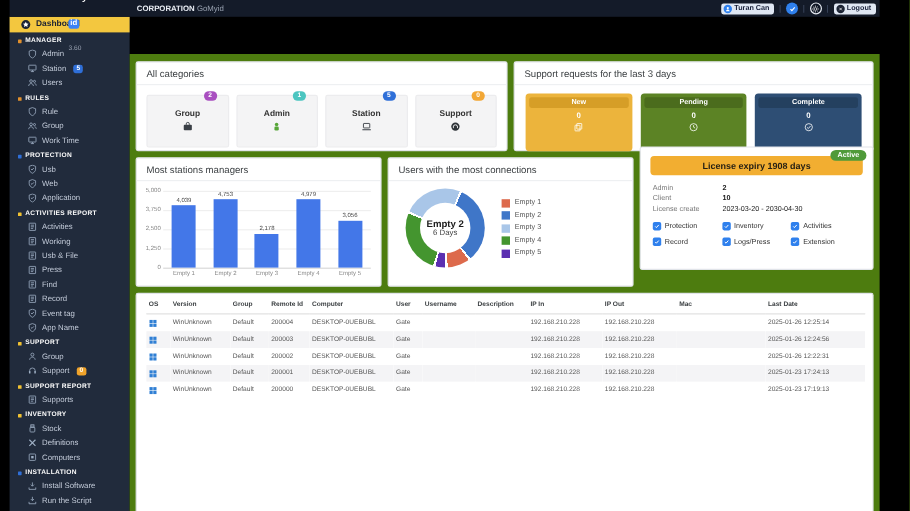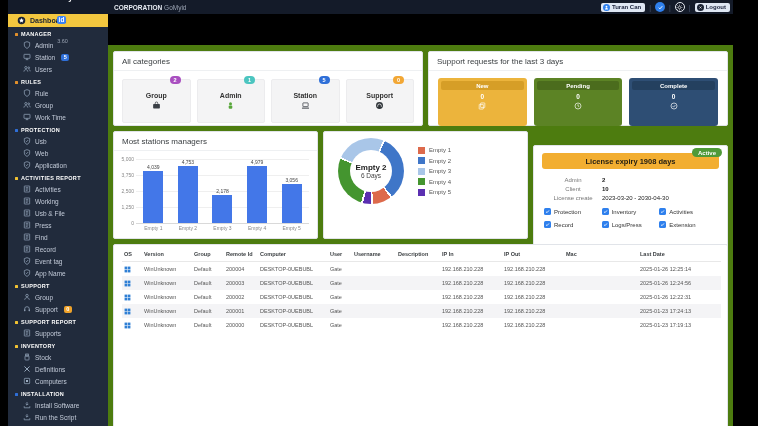--- a/index.html
+++ b/index.html
@@ -93,21 +93,21 @@
                 background:#fff; border-radius:50%; display:flex; flex-direction:column;
                 align-items:center; justify-content:center; }
   .donut-center { font-size:8px; font-weight:bold; color:#1b1b1b; }
   .donut-sub { font-size:6.5px; color:#444; }
   .legend { display:flex; flex-direction:column; gap:3.5px; }
   .legend-row { display:flex; align-items:center; gap:4px; }
   .legend-swatch { width:7px; height:7px; }
   .legend-label { font-size:6px; color:#555; }
 
   
-  #card-license { left:425px; top:100px; width:195px; height:103px;text-align:center; }
+  #card-license { left:425px; top:77px; width:195px; height:103px; }
   .lic-banner { margin:7px 8px 5px; border-radius:3px; height:16px; display:flex; align-items:center;
                 justify-content:center; font-size:7.5px; font-weight:bold; color:#262014; }
   .lic-status { position:absolute; top:2px; right:5px; color:#fff; font-size:6px; font-weight:bold;
                 border-radius:6px; padding:1.5px 6px; z-index:2; }
   .lic-fields { padding:1px 10px; }
   .lic-row { display:flex; align-items:center; padding:1.5px 0; }
   .lic-label { width:58px; font-size:6px; color:#777; }
   .lic-value { font-size:6px; color:#222; }
   .lic-value.bold { font-weight:bold; }
   .lic-feats { display:grid; grid-template-columns:repeat(3,1fr); row-gap:6px; padding:5px 10px 0; }
@@ -591,20 +591,21 @@
       <div class="xlabels" id="bar-xlabels">
           <span class="xlabel">Empty 1</span>
           <span class="xlabel">Empty 2</span>
           <span class="xlabel">Empty 3</span>
           <span class="xlabel">Empty 4</span>
           <span class="xlabel">Empty 5</span>
         </div>
     </section>
 
     <section class="card" id="card-donut">
+      <div class="card-title">Users with the most connections</div>
       <div class="donut-body">
         <div class="donut" id="donut" style="background: conic-gradient(from 295deg, rgb(169, 198, 232) 0%, rgb(169, 198, 232) 24%, rgb(255, 255, 255) 24%, rgb(255, 255, 255) 25%, rgb(63, 118, 200) 25%, rgb(63, 118, 200) 57%, rgb(255, 255, 255) 57%, rgb(255, 255, 255) 58%, rgb(221, 106, 76) 58%, rgb(221, 106, 76) 67%, rgb(255, 255, 255) 67%, rgb(255, 255, 255) 68%, rgb(91, 47, 177) 68%, rgb(91, 47, 177) 72%, rgb(255, 255, 255) 72%, rgb(255, 255, 255) 73%, rgb(68, 149, 47) 73%, rgb(68, 149, 47) 99%, rgb(255, 255, 255) 99%, rgb(255, 255, 255) 100%);">
           <div class="donut-hole">
             <span class="donut-center">Empty 2</span>
             <span class="donut-sub">6 Days</span>
           </div>
         </div>
         <div class="legend" id="donut-legend">
             <div class="legend-row">
               <span class="legend-swatch" style="background: rgb(221, 106, 76);"></span>

